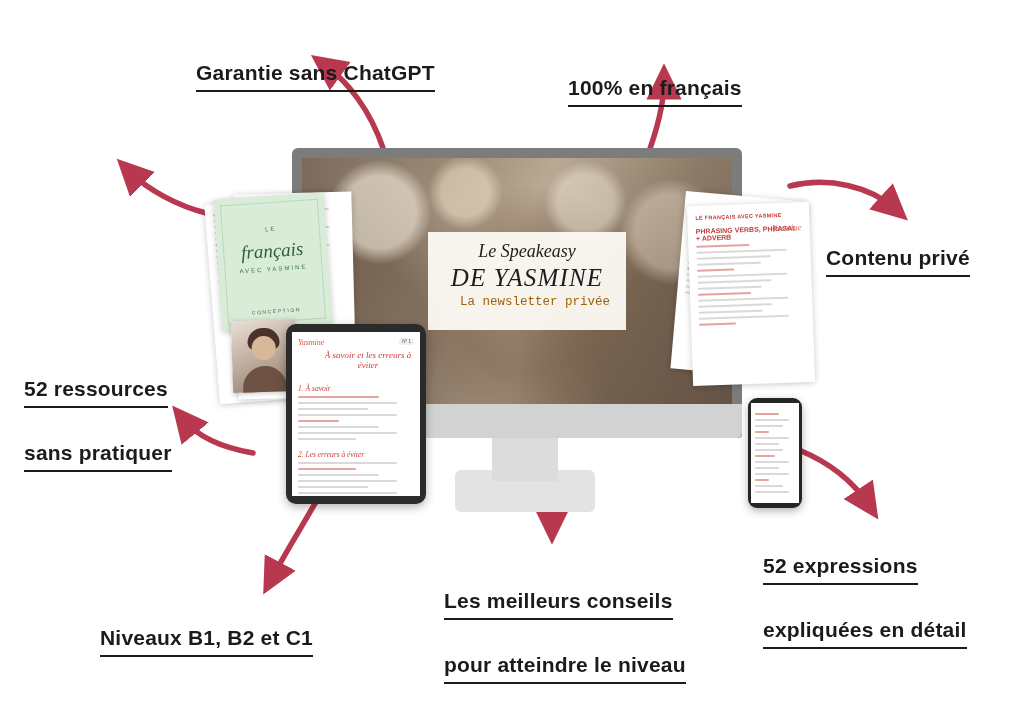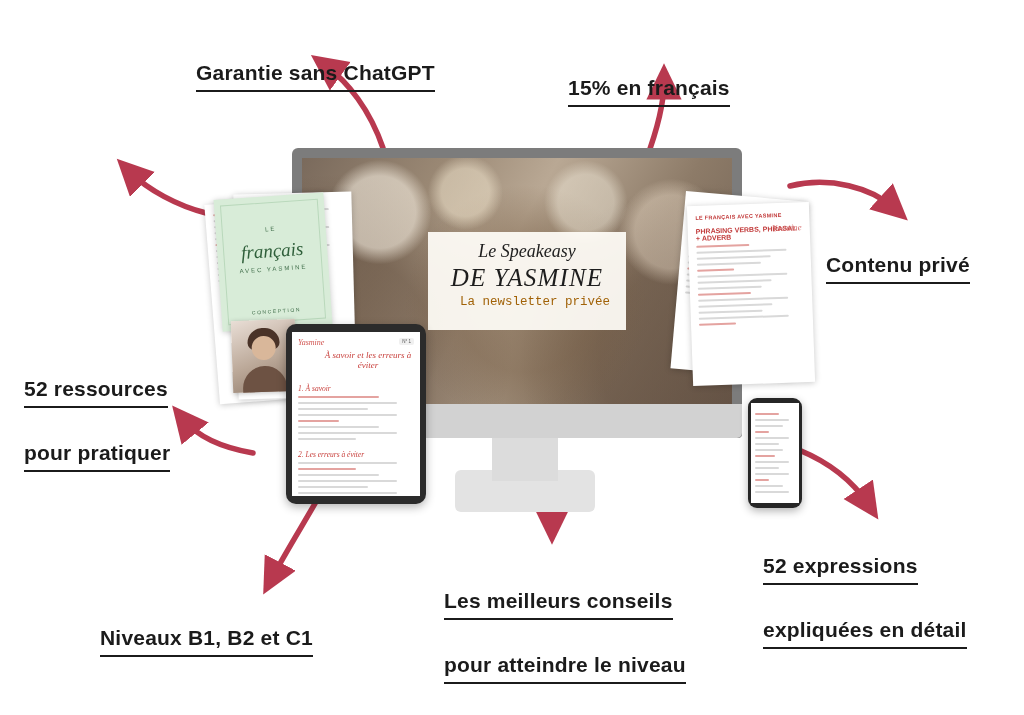--- a/index.html
+++ b/index.html
@@ -26,21 +26,21 @@
   }
   .label span.ln {
     display: inline-block;
     border-bottom: 2.5px solid #1b1b1b;
     padding-bottom: 1px;
   }
 
   .lbl-chatgpt   { left: 196px; top: 28px; }
   .lbl-francais  { left: 568px; top: 43px; }
   .lbl-jeudis    { left: 39px;  top: 143px; }
-  .lbl-prive     { left: 826px; top: 220px; }
+  .lbl-prive     { left: 826px; top: 213px; }
   .lbl-ressources{ left: 24px;  top: 344px; }
   .lbl-niveaux   { left: 100px; top: 593px; }
   .lbl-conseils  { left: 444px; top: 556px; }
   .lbl-expressions{ left: 763px; top: 521px; }
 
   
   .arrows { position: absolute; inset: 0; }
 
   
   .monitor-shadow {
@@ -253,28 +253,28 @@
       <path d="M540,452 C548,482 552,502 552,526"></path>
 
       <path d="M799,450 C828,462 852,480 868,504"></path>
     </g>
   </svg>
 
   <div class="label lbl-chatgpt">
     <span class="ln">Garantie sans ChatGPT</span>
   </div>
   <div class="label lbl-francais">
-    <span class="ln">15% en français</span>
+    <span class="ln">100% en français</span>
   </div>
   <div class="label lbl-prive">
     <span class="ln">Contenu privé</span>
   </div>
   <div class="label lbl-ressources">
     <span class="ln">52 ressources </span><br>
-    <span class="ln">pour pratiquer</span>
+    <span class="ln">sans pratiquer</span>
   </div>
   <div class="label lbl-niveaux">
     <span class="ln">Niveaux B1, B2 et C1</span>
   </div>
   <div class="label lbl-conseils">
     <span class="ln">Les meilleurs conseils</span><br>
     <span class="ln">pour atteindre le niveau</span><br>
     <span class="ln">avancé</span>
   </div>
   <div class="label lbl-expressions">

